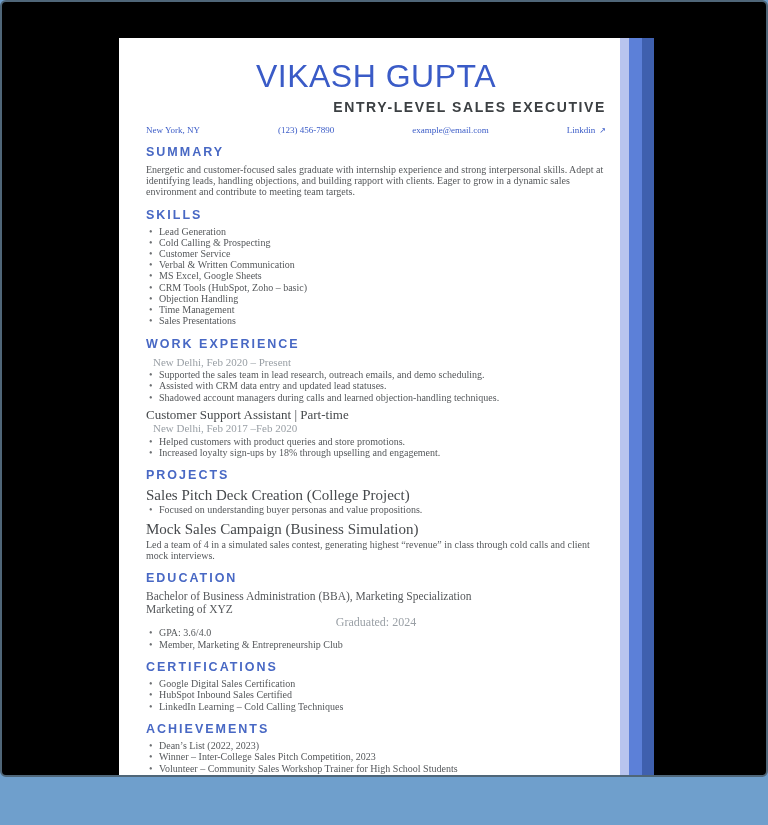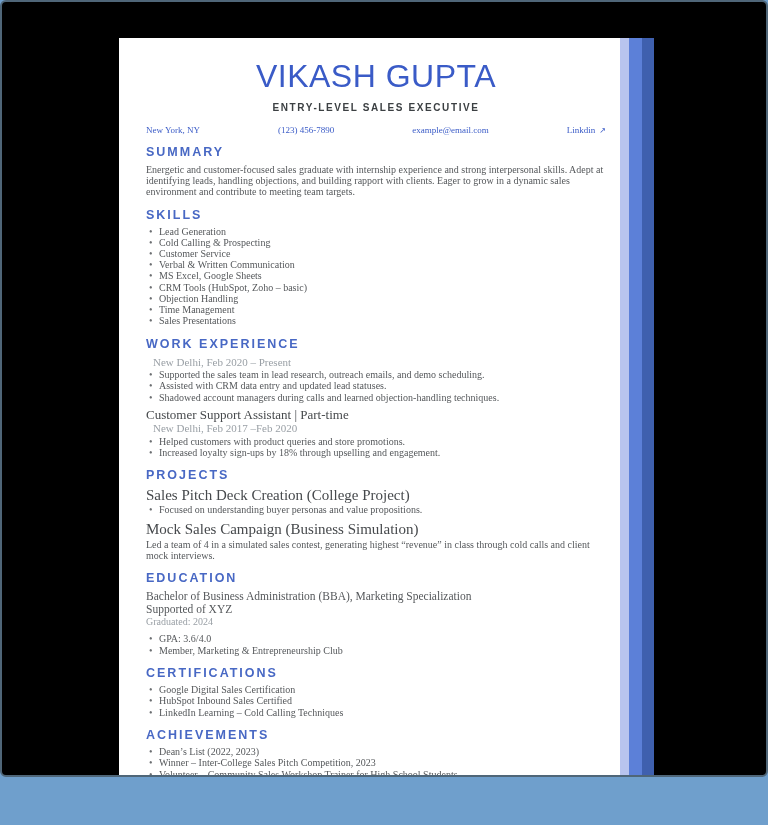--- a/index.html
+++ b/index.html
@@ -29,22 +29,22 @@
 
   
   .hdr { text-align:center; }
   .hdr-name {
     font-family:"Liberation Sans", sans-serif;
     font-size:32px; line-height:36px; font-weight:400;
     color:#3a5bc7; letter-spacing:0.5px;
   }
   .hdr-role {
     font-family:"Liberation Sans", sans-serif;
-    font-size:10px; line-height:13px; font-weight:bold;
-    color:#3c4043; letter-spacing:1.6px; margin-top:7px;
+    font-size:14px; line-height:13px; font-weight:bold;
+    color:#3c4043; letter-spacing:1.6px; margin-top:7px;text-align:right;
   }
   .hdr-contacts {
     margin-top:11px; display:flex; justify-content:space-between; gap:17px;
     font-size:9px; color:#3a5bc7;
   }
   .hdr-contacts .citem { white-space:nowrap; }
   .ext-arrow { font-size:8px; margin-left:4px; color:#3a5bc7; }
 
   
   .sec-h {
@@ -63,21 +63,21 @@
   }
   ul.blist li::before {
     content:"\2022"; position:absolute; left:3px; top:0; color:#6b6e71;
   }
 
   .item-title { font-size:13px; line-height:15px; color:#46494c; margin-top:4px; }
   .item-date  { font-size:11px; line-height:12.5px; color:#9aa0a6; margin-bottom:2px;margin-left:7px; }
   .proj-title { font-size:15px; line-height:14px; color:#46494c; margin-top:6px; margin-bottom:3px; }
 
   .edu-degree, .edu-school { font-size:11.5px; line-height:13px; color:#55585b; }
-  .edu-grad { font-size:10px; line-height:12px; color:#9aa0a6; margin-bottom:6px; }
+  .edu-grad { font-size:12px; line-height:12px; color:#9aa0a6; margin-bottom:0;text-align:center; }
 </style>
 </head>
 <body>
 
 <div class="canvas">
   <div class="doc-wrap">
 
     <div class="page">
 
       <div class="hdr">
@@ -145,21 +145,21 @@
 
         <div>
           <div class="proj-title">Mock Sales Campaign (Business Simulation)</div>
           <div class="body-text">Led a team of 4 in a simulated sales contest, generating highest “revenue” in class through cold calls and client mock interviews.</div>
         </div>
       </div>
 
       <div>
         <div class="sec-h">EDUCATION</div>
         <div class="edu-degree">Bachelor of Business Administration (BBA), Marketing Specialization</div>
-        <div class="edu-school">Supported of XYZ</div>
+        <div class="edu-school">Marketing of XYZ</div>
         <div class="edu-grad">Graduated: 2024</div>
         <ul class="blist">
             <li>GPA: 3.6/4.0</li>
             <li>Member, Marketing &amp; Entrepreneurship Club</li>
           </ul>
       </div>
 
       <div>
         <div class="sec-h">CERTIFICATIONS</div>
         <ul class="blist">

